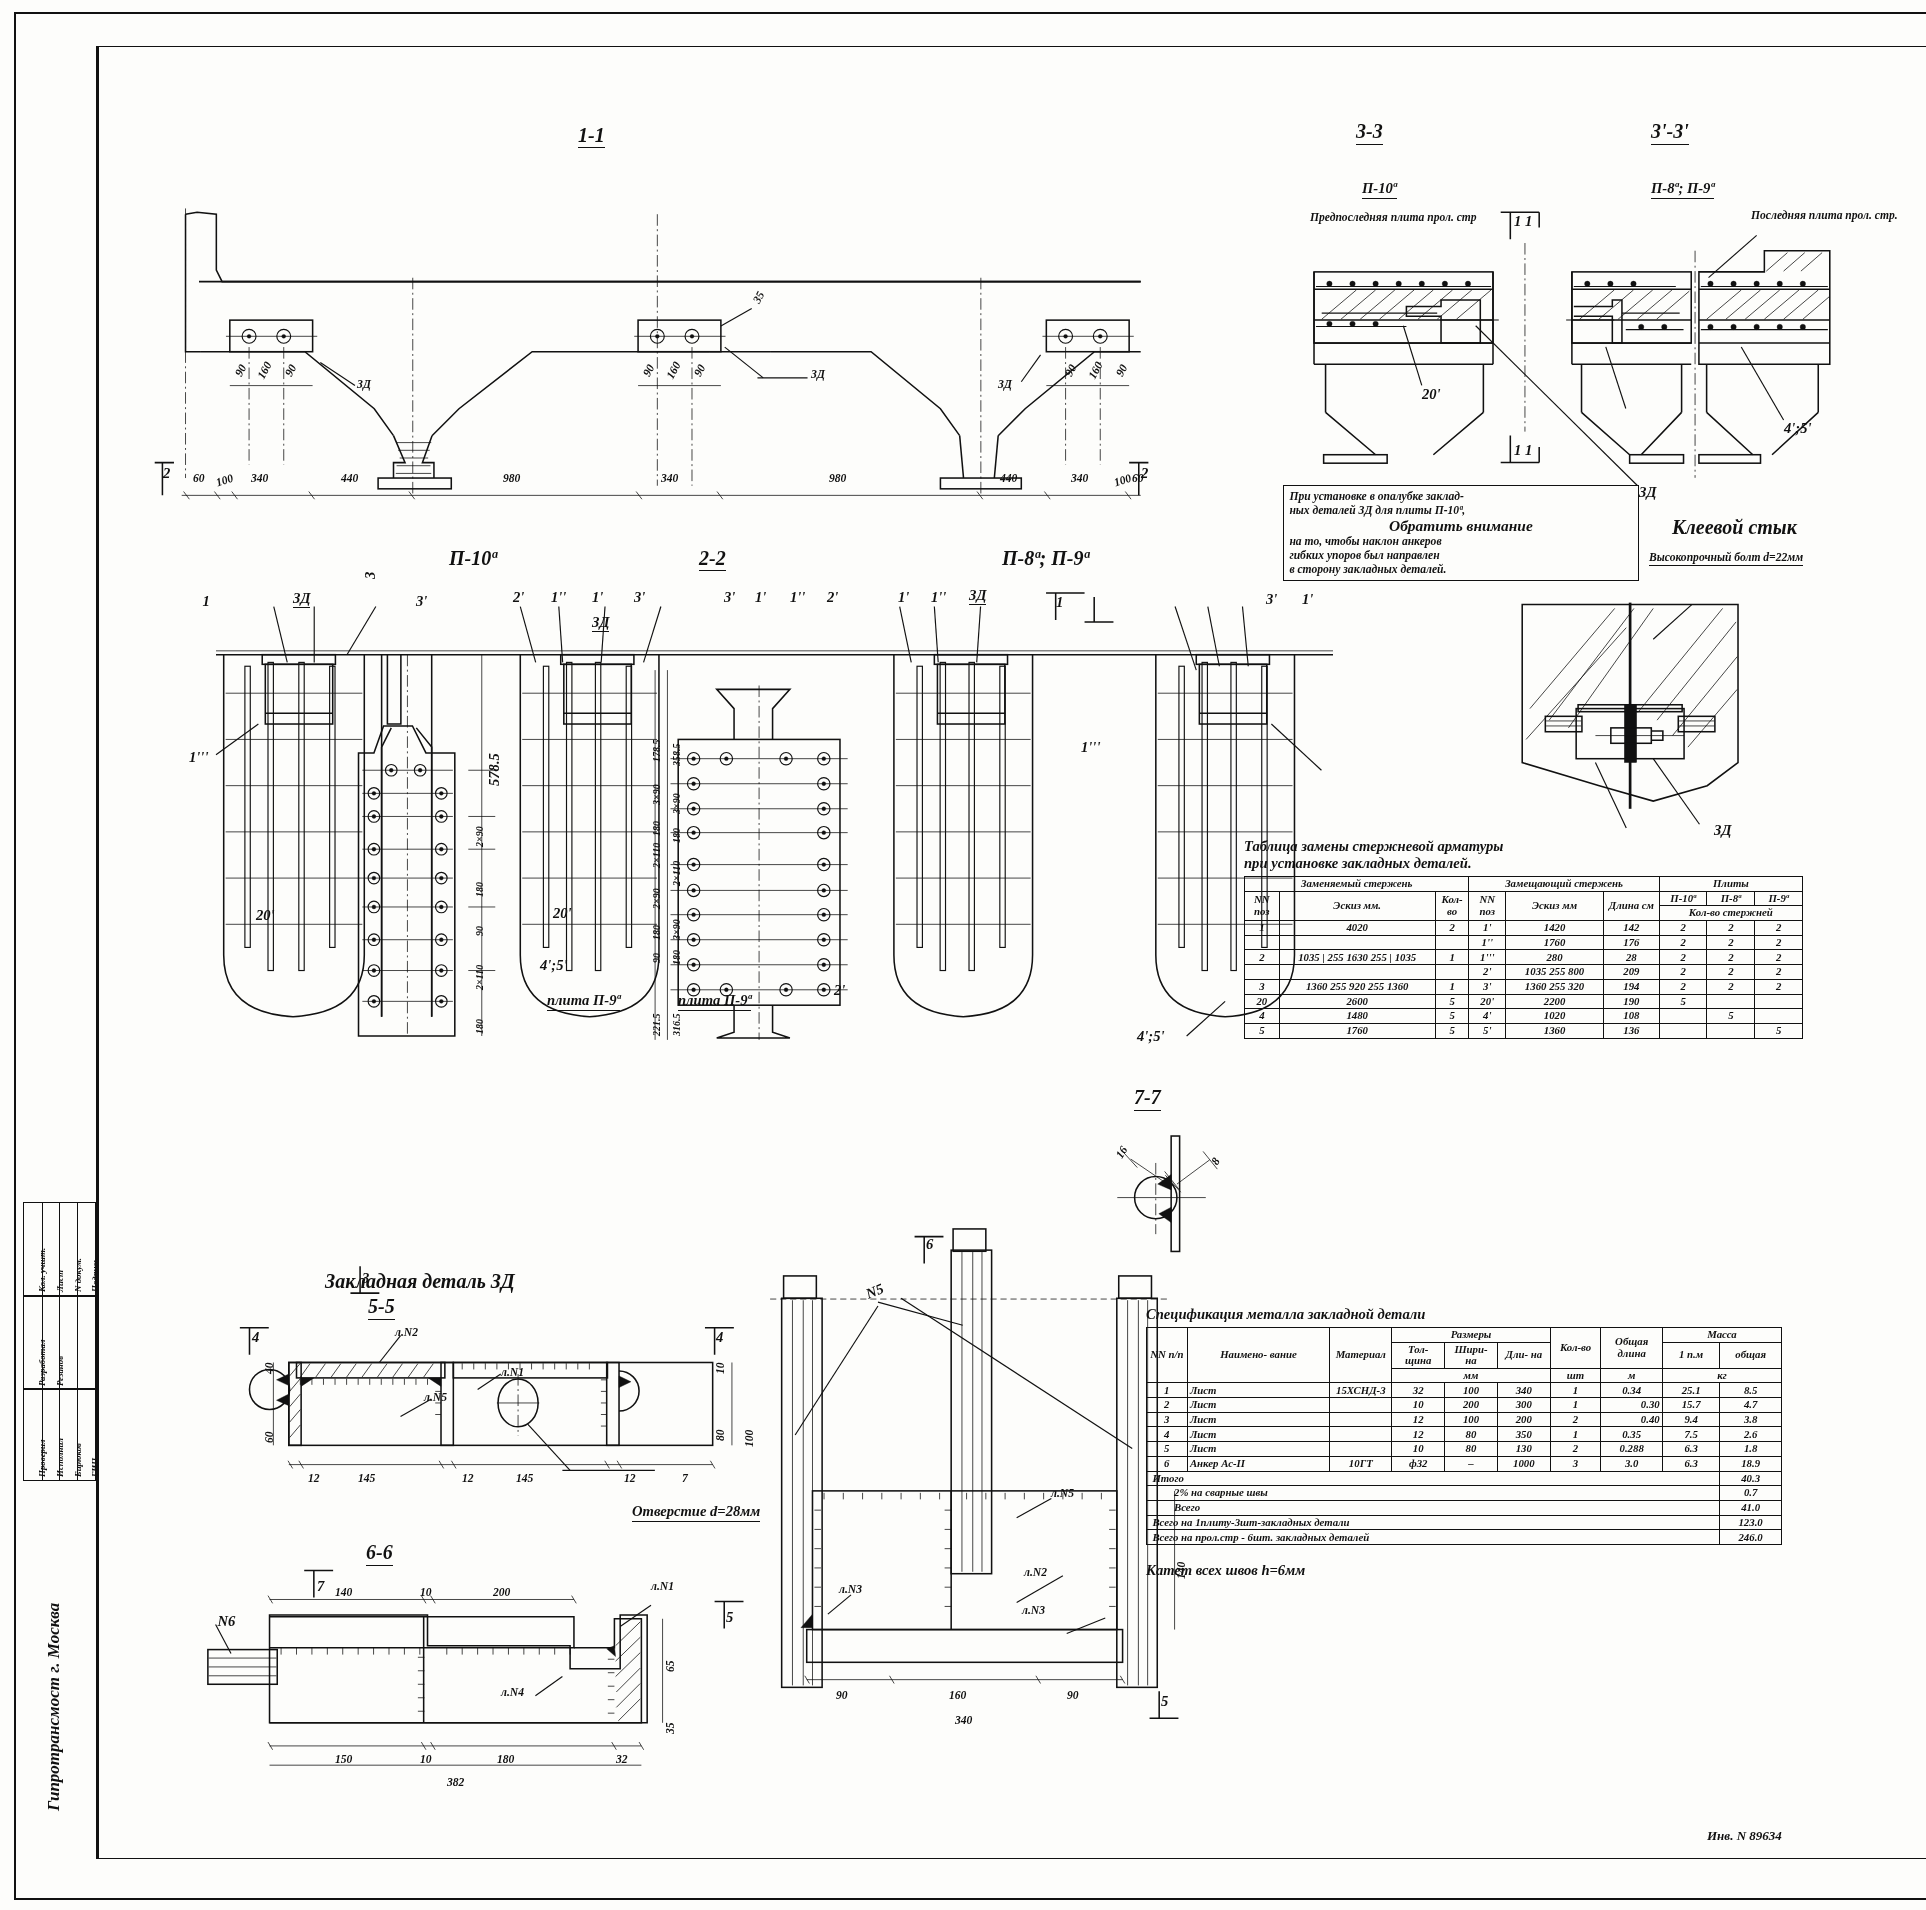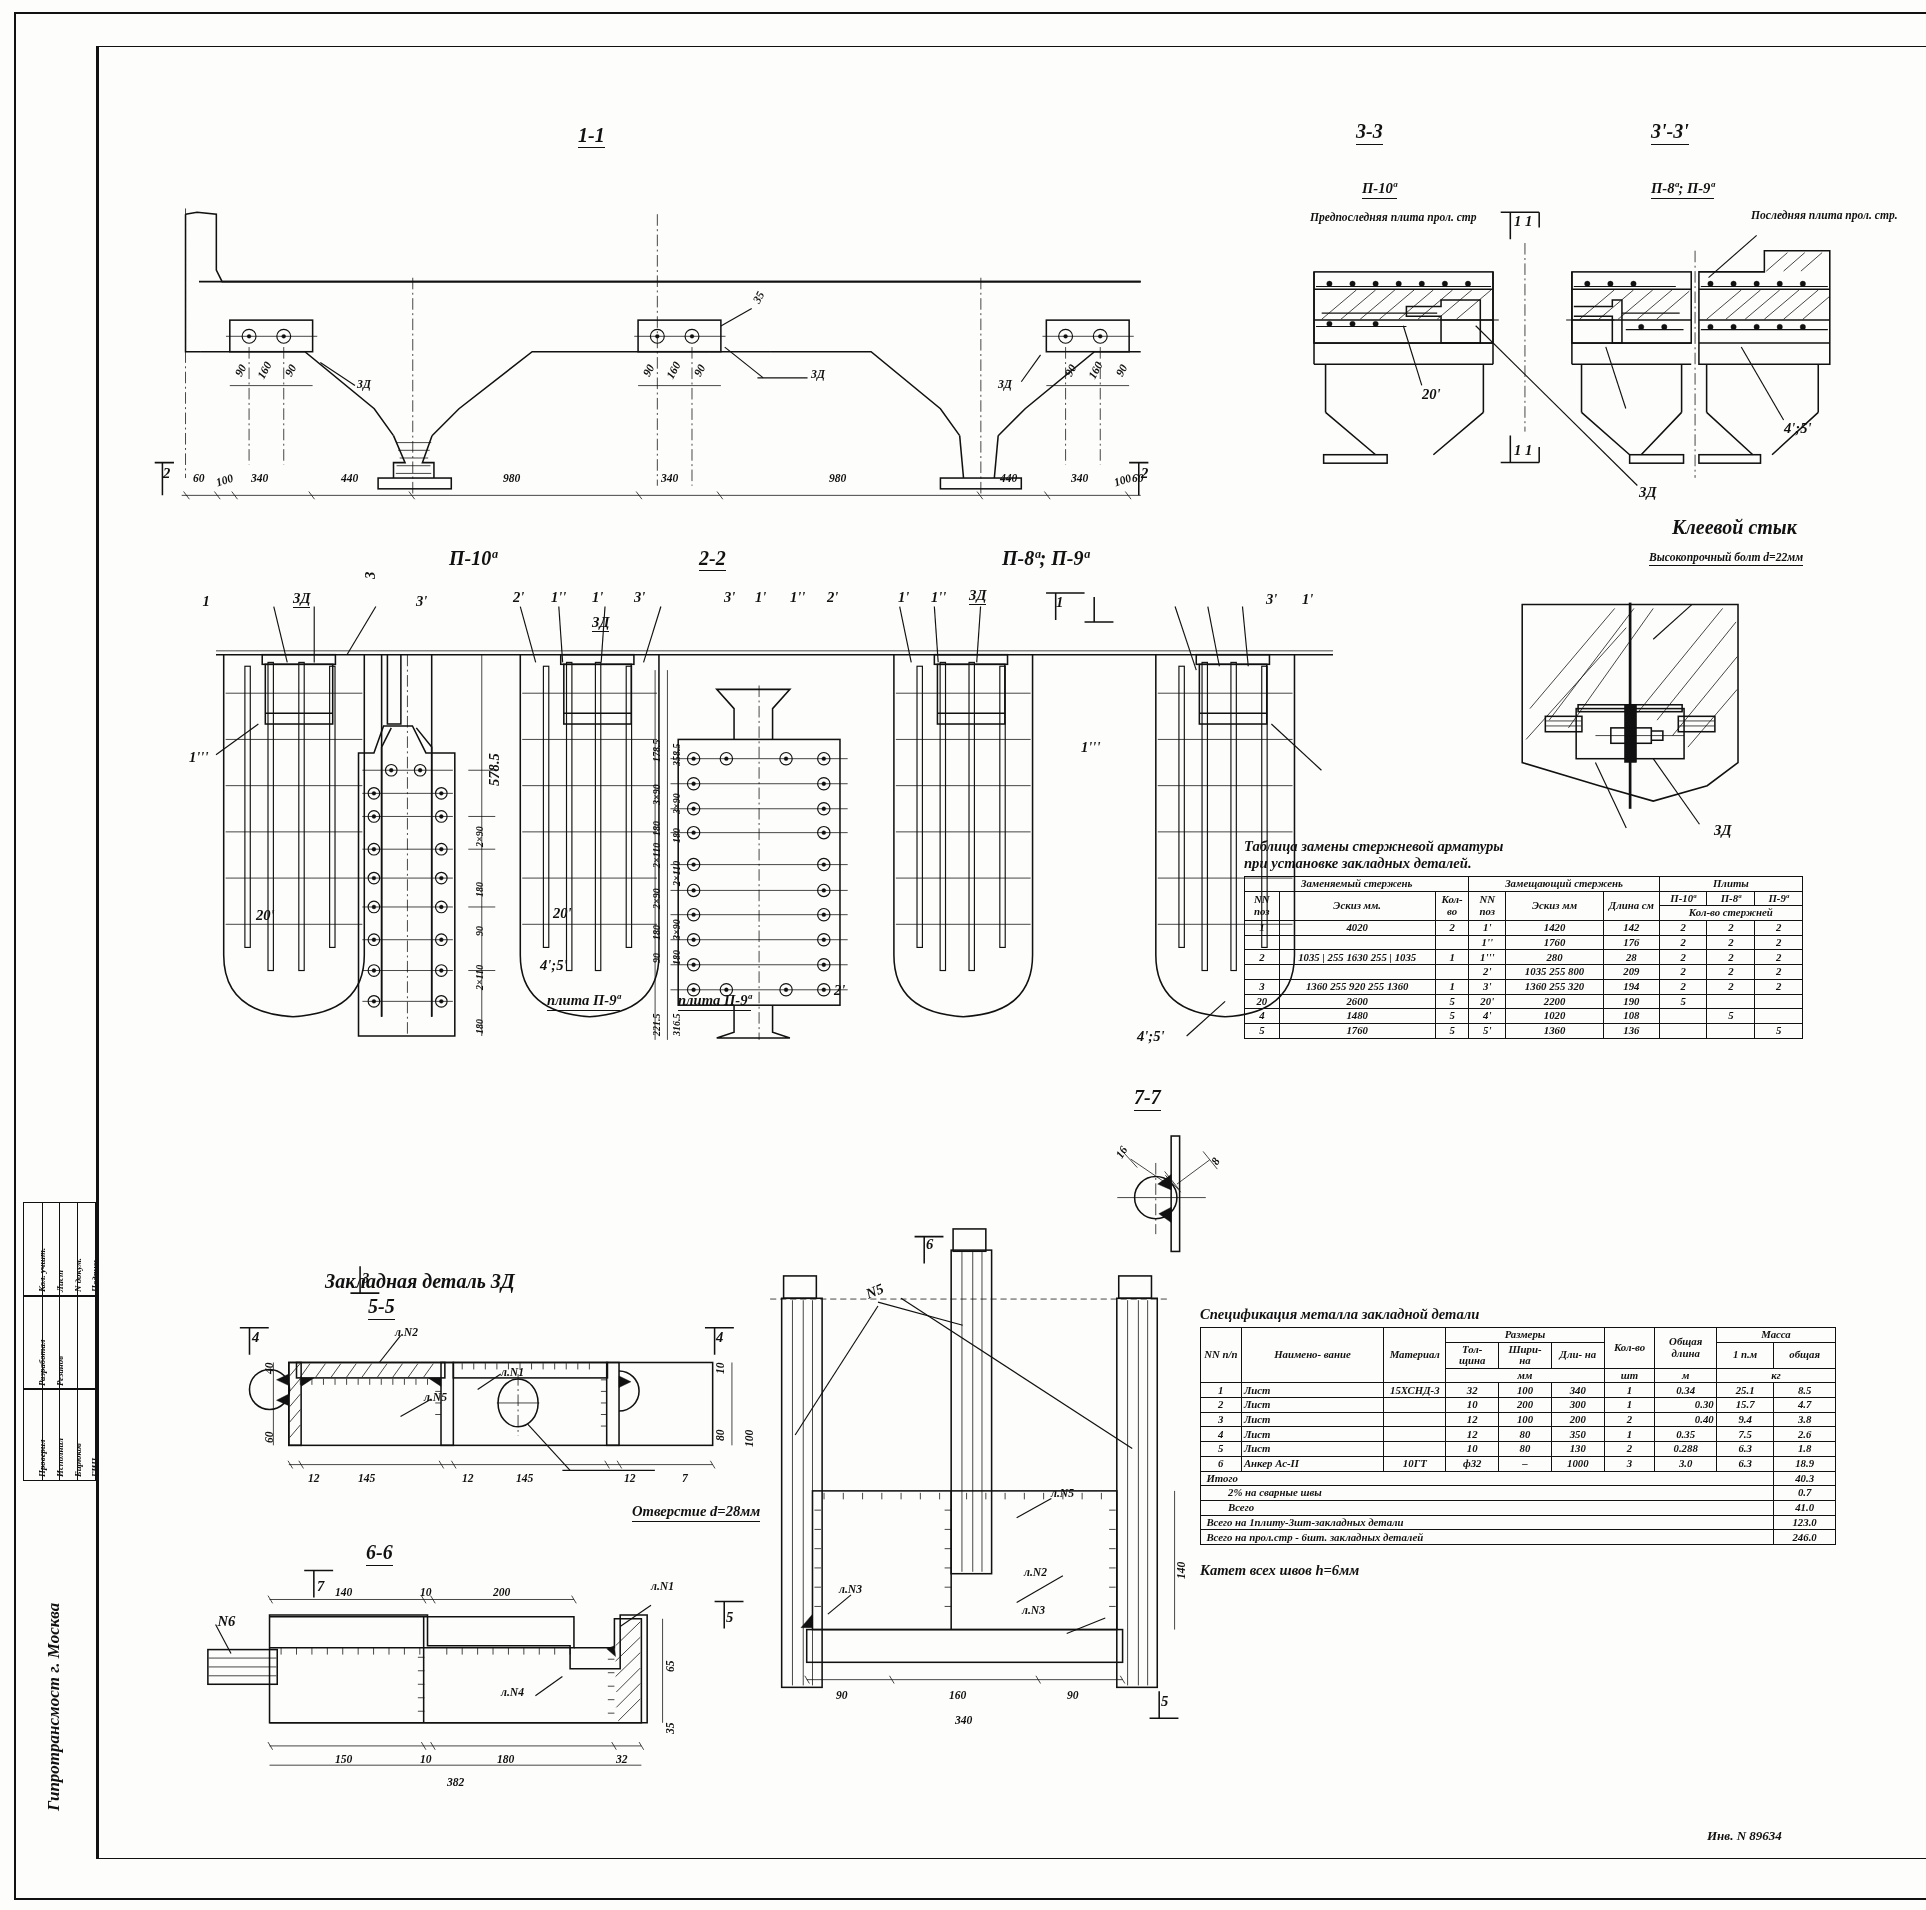--- a/index.html
+++ b/index.html
@@ -302,20 +302,28 @@
       <line class="shape2" x1="1105" y1="420" x2="1230" y2="310"></line>
     </svg>
 
     <div class="abs lbl md" style="left:139px;top:270px;">20'</div>
     <div class="abs lbl md" style="left:231px;top:97px;">1  1</div>
     <div class="abs lbl md" style="left:231px;top:326px;">1  1</div>
     <div class="abs lbl md" style="left:356px;top:368px;">ЗД</div>
     <div class="abs lbl md" style="left:501px;top:304px;">4';5'</div>
   </div>
 
+  <div class="abs notebox" style="left:1283px;top:485px;width:343px;">
+    <div>При установке в опалубке заклад-</div>
+    <div>ных деталей ЗД для плиты П-10ª,</div>
+    <div class="ctr" style="font-size:15.4px;">Обратить внимание</div>
+    <div>на то, чтобы наклон анкеров</div>
+    <div>гибких упоров был направлен</div>
+    <div>в сторону закладных деталей.</div>
+  </div>
 
   <div class="abs" style="left:1649px;top:516px;width:347px;height:316px;">
     <div class="abs lbl lg" style="left:23px;top:0px;">Клеевой стык</div>
     <div class="abs lbl sm ul" style="left:0px;top:35px;">Высокопрочный болт d=22мм</div>
     <svg width="347" height="316" viewBox="0 0 900 820" style="position:absolute;left:-150px;top:77px;">
 
       <path class="shape" d="M60 30 L620 30 L620 440 L540 500 L400 540 L260 500 L60 440 Z"></path>
       <g class="thinst">
         <line x1="80" y1="300" x2="300" y2="40"></line>
           <line x1="130" y1="330" x2="350" y2="40"></line>
@@ -786,21 +794,21 @@
             <td style="border-bottom: 1.5px solid rgb(17, 17, 17);">1360</td>
             <td>136</td>
             <td></td>
             <td></td>
             <td>5</td>
           </tr>
         </tbody>
     </table>
   </div>
 
-  <div class="abs" style="left:1200px;top:1306px;width:655px;">
+  <div class="abs" style="left:1146px;top:1306px;width:655px;">
     <div class="lbl md" style="margin-bottom:3.9px;">Спецификация металла закладной детали</div>
     <table class="dw" style="width:636px;">
       <tbody>
           <tr>
         <td rowspan="3" style="width:31px">NN п/п</td>
         <td rowspan="3" style="width:123px">Наимено- вание</td>
         <td rowspan="3" style="width:42px">Материал</td>
         <td colspan="3">Размеры</td>
         <td rowspan="2" style="width:40px">Кол-во</td>
         <td rowspan="2" style="width:50px">Общая длина</td>

